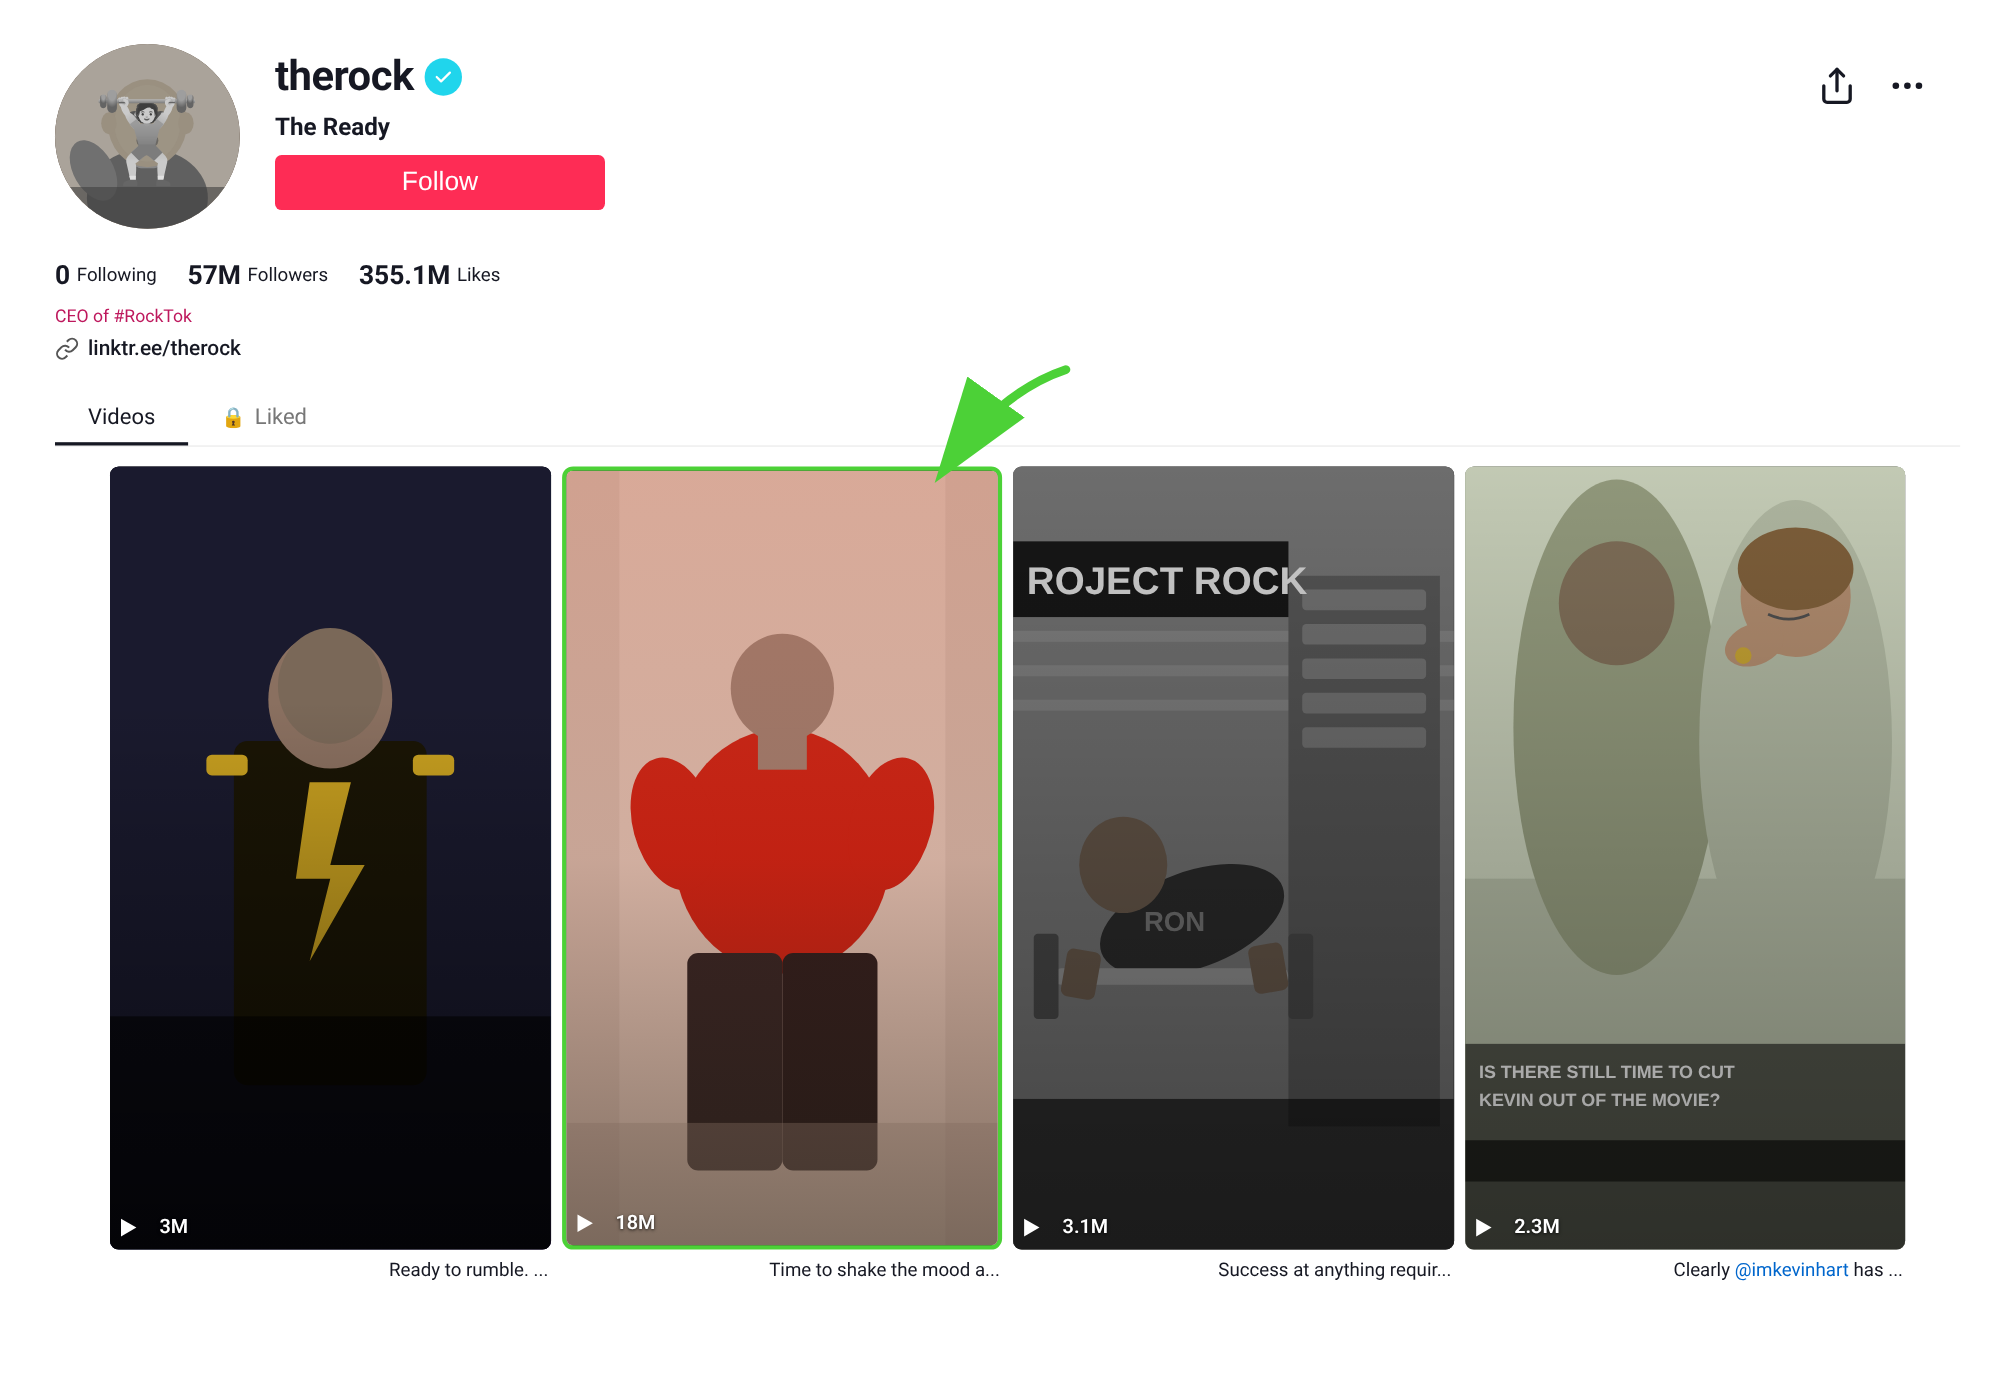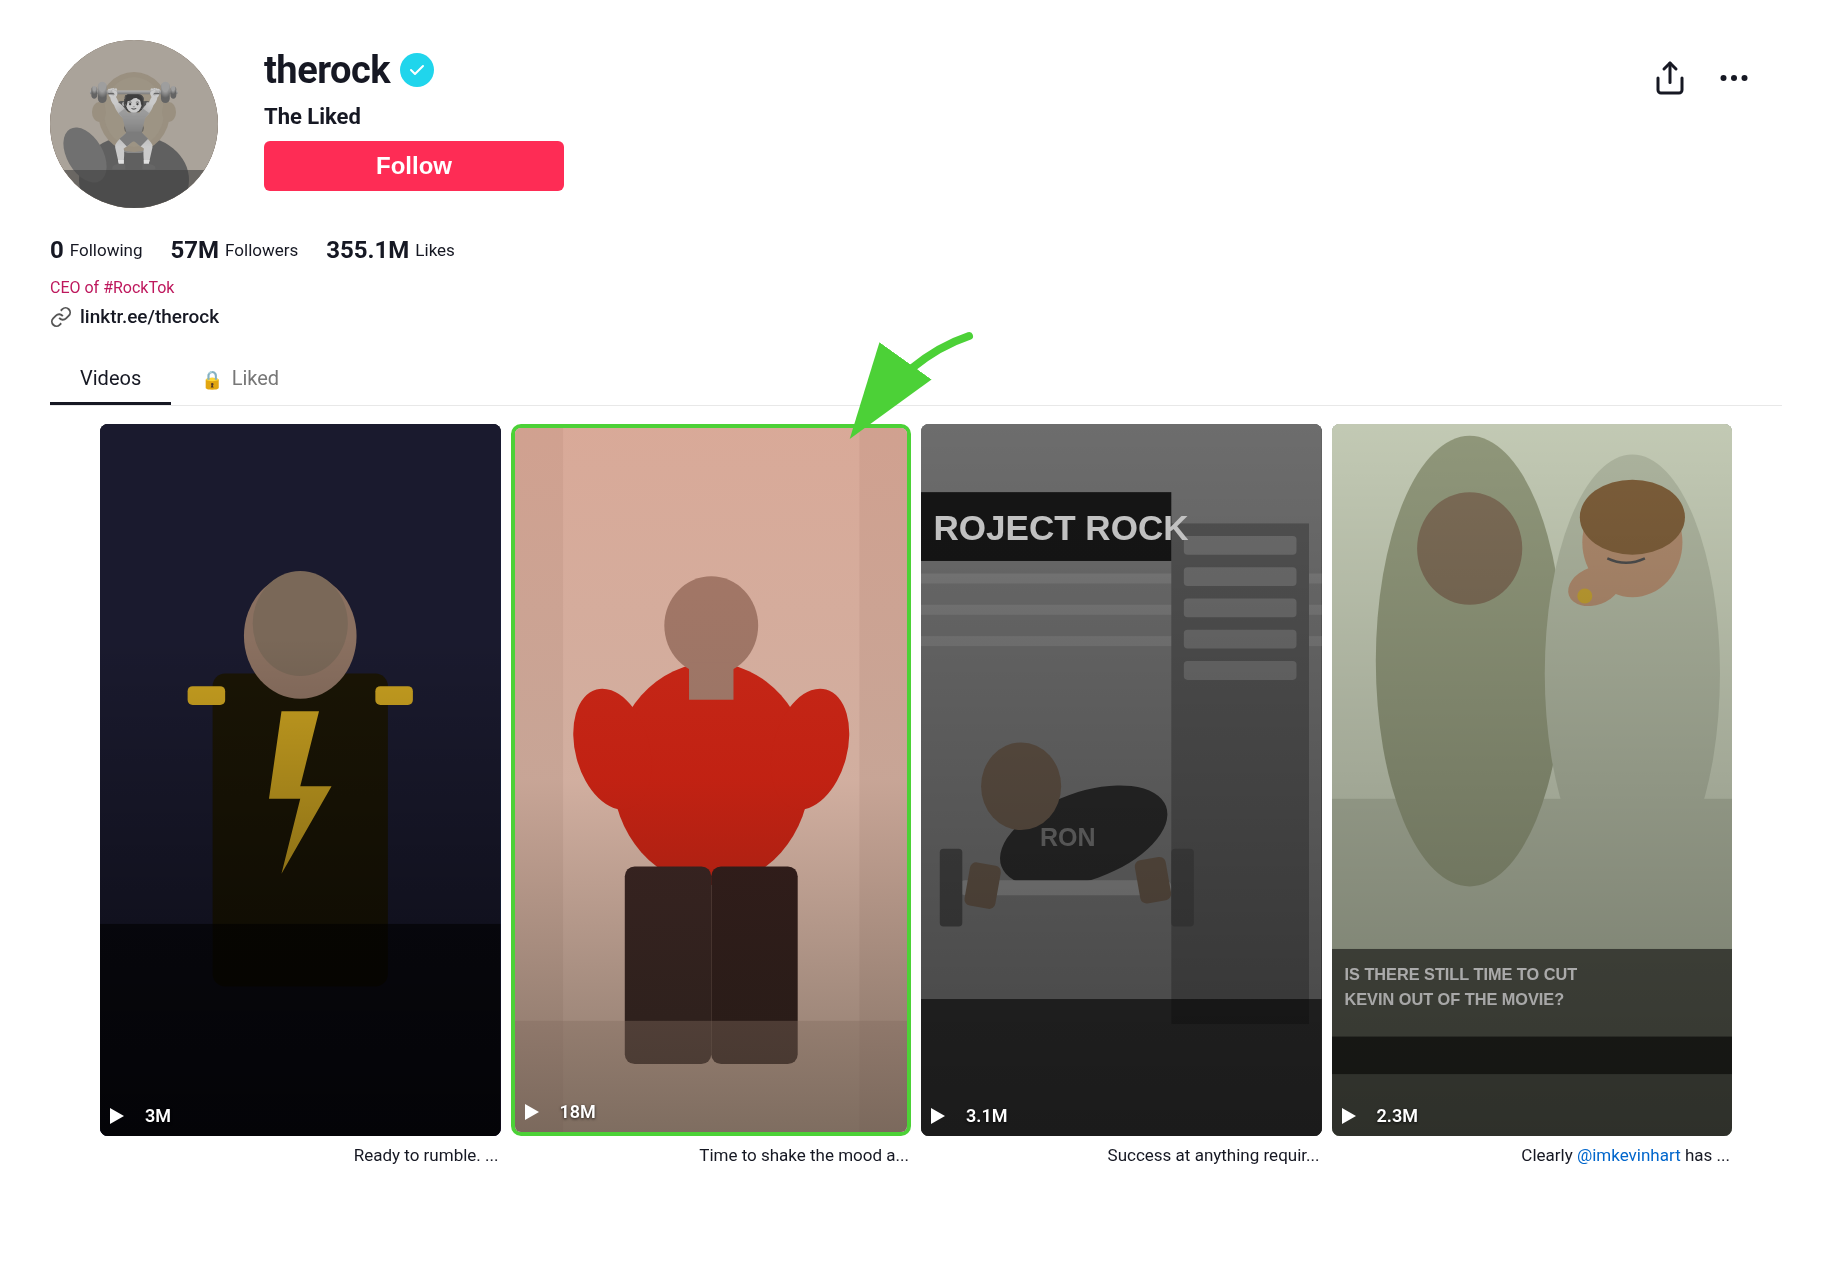--- a/index.html
+++ b/index.html
@@ -13,21 +13,21 @@
 
     .profile-section {
       padding: 40px 50px 0 50px;
       display: flex;
       flex-direction: column;
     }
 
     .profile-header {
       display: flex;
       align-items: flex-start;
-      gap: 46px;
+      gap: 32px;
       margin-bottom: 28px;
     }
 
     
     .avatar-art {
       width: 168px;
       height: 168px;
       border-radius: 50%;
       overflow: hidden;
       background: radial-gradient(circle at 50% 40%, #b0a090 0%, #807060 30%, #504030 60%, #302010 100%);
@@ -87,21 +87,21 @@
       font-weight: 700;
       color: #161823;
     }
 
     .follow-btn {
       background: #FE2C55;
       color: #fff;
       border: none;
       border-radius: 6px;
       font-size: 24px;
-      font-weight: 700;
+      font-weight: 400;
       cursor: pointer;
       width: 300px;
       height: 50px;
       display: flex;
       align-items: center;
       justify-content: center;
     }
 
     .action-buttons {
       position: absolute;
@@ -415,21 +415,21 @@
 
         <div class="username-row">
           <span class="username">therock</span>
           <div class="verified-icon">
             <svg viewBox="0 0 20 20" fill="white">
               <path d="M16.707 5.293a1 1 0 010 1.414l-8 8a1 1 0 01-1.414 0l-4-4a1 1 0 011.414-1.414L8 12.586l7.293-7.293a1 1 0 011.414 0z"></path>
             </svg>
           </div>
         </div>
 
-        <div class="display-name">The Liked</div>
+        <div class="display-name">The Ready</div>
 
         <button class="follow-btn">Follow</button>
 
       </div>
     </div>
 
     <div class="stats-row">
       <div class="stat-item">
         <span class="stat-num">0</span>
         <span class="stat-label">Following</span>

